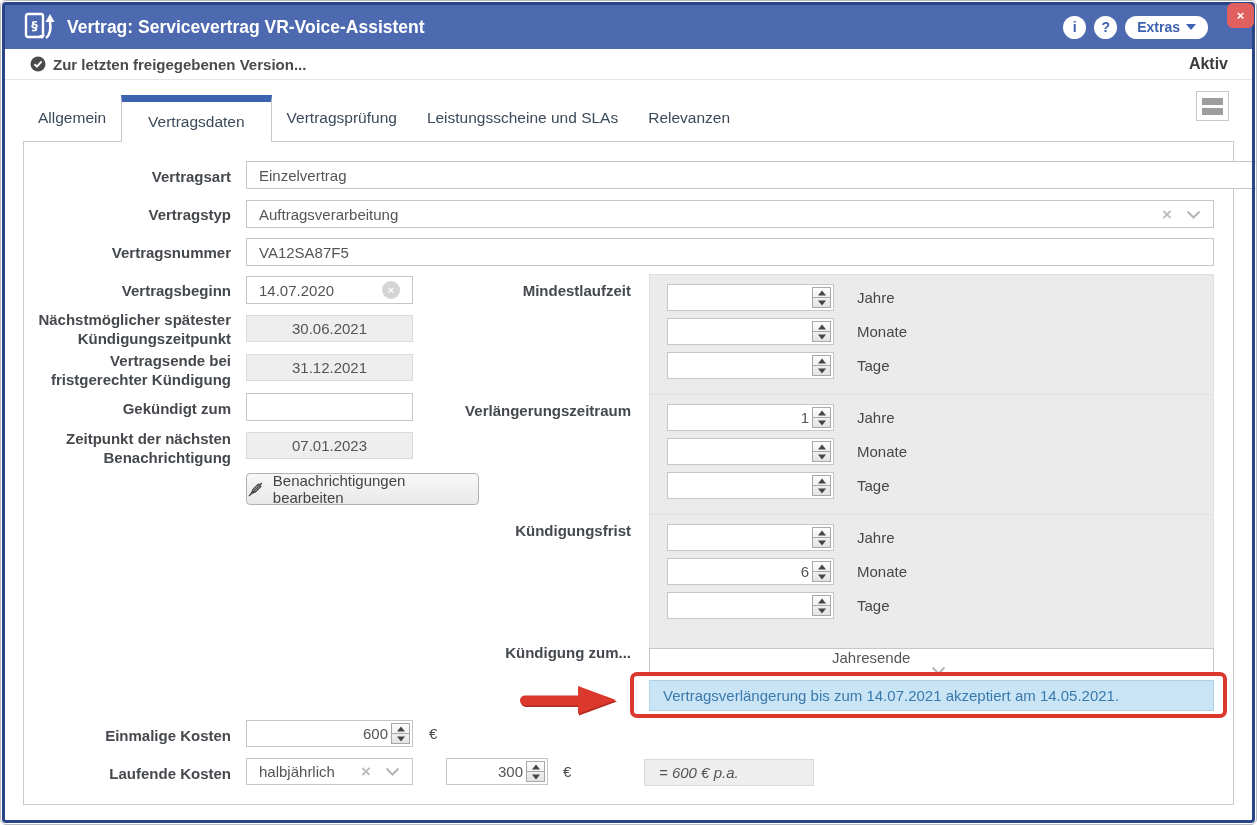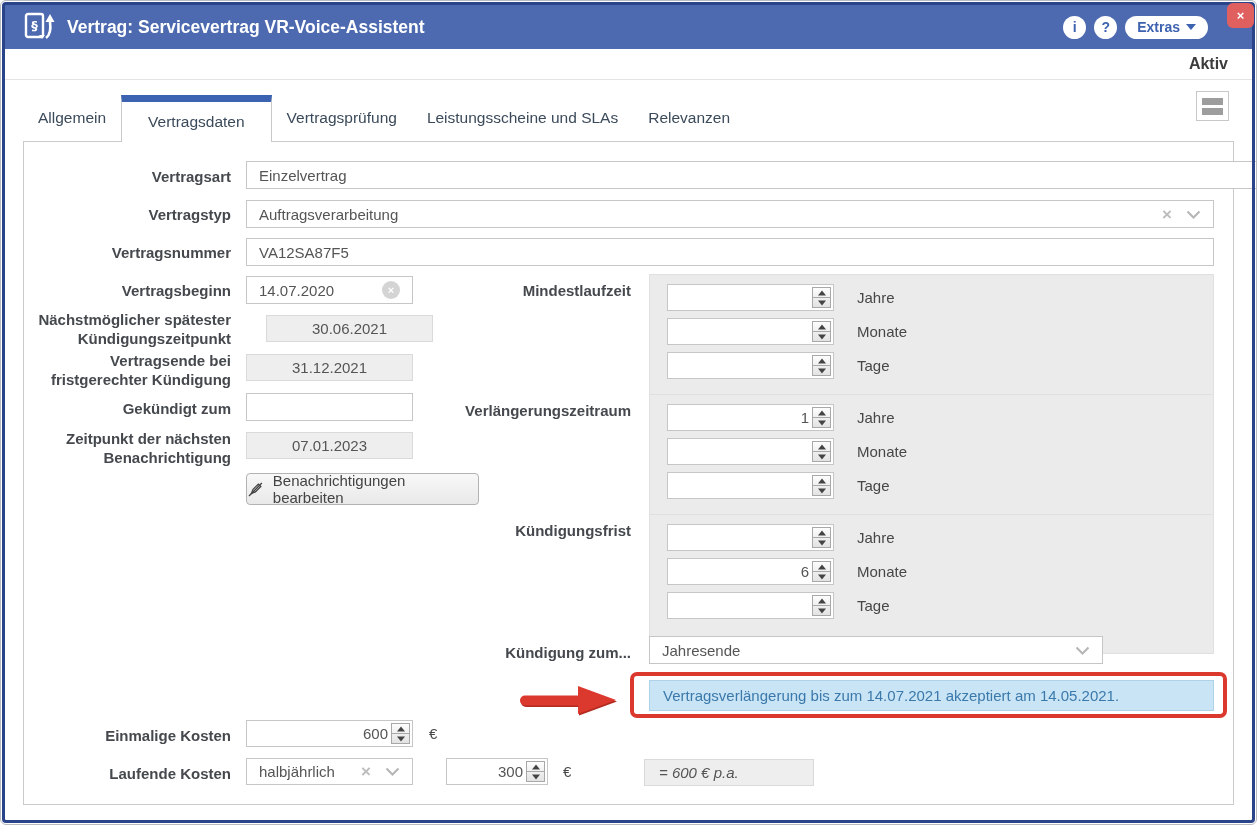--- a/index.html
+++ b/index.html
@@ -101,20 +101,27 @@
         <span>Extras</span>
         <span class="extras-caret"></span>
       </div>
     </div>
   </div>
   <div class="close-btn">
     <span>×</span>
   </div>
 
   <div class="subbar">
+    <div class="version-link">
+      <svg width="16" height="16" viewBox="0 0 16 16">
+        <circle cx="8" cy="8" r="7.5" fill="#4a4a4a"></circle>
+        <path d="M4.5 8.2 L7 10.6 L11.6 5.4" fill="none" stroke="#fff" stroke-width="2"></path>
+      </svg>
+      <span>Zur letzten freigegebenen Version...</span>
+    </div>
     <div class="status">Aktiv</div>
   </div>
 
   <div class="tabs">
     <div class="tab">Allgemein</div>
     <div class="tab active">Vertragsdaten</div>
     <div class="tab">Vertragsprüfung</div>
     <div class="tab">Leistungsscheine und SLAs</div>
     <div class="tab">Relevanzen</div>
   </div>
@@ -156,21 +163,21 @@
 
     <div class="field textline" style="left:222px; top:96px; width:968px;">
       <input value="VA12SA87F5" style="">
     </div>
 
     <div class="field textline" style="left:222px; top:134px; width:167px;">
       <input value="14.07.2020" style="">
       <span class="clear-circle">×</span>
     </div>
 
-    <div class="field readonly" style="left:222px; top:173px; width:167px;margin-left:20px;">30.06.2021</div>
+    <div class="field readonly" style="left:222px; top:173px; width:167px;">30.06.2021</div>
     <div class="field readonly" style="left:222px; top:212px; width:167px;">31.12.2021</div>
 
     <div class="field textline" style="left:222px; top:251px; width:167px;">
       <input value="" style="">
     </div>
 
     <div class="field readonly" style="left:222px; top:290px; width:167px;">07.01.2023</div>
 
     <div class="btn" style="left:222px; top:331px; width:233px; height:32px;">
       <svg width="17" height="17" viewBox="0 0 17 17">
@@ -259,21 +266,21 @@
       <div class="spin" style="left:17px; top:77px; width:167px;">
         <input value="" style="">
         <span class="spinner">
             <i class="up"></i>
             <i class="dn"></i>
           </span>
       </div>
       <div class="unit" style="left:207px; top:82px;">Tage</div>
     </div>
 
-    <div class="field textline" style="left:625px; top:494px; width:454px;">
+    <div class="field textline" style="left:625px; top:506px; width:565px;flex-direction:column;">
       <input value="Jahresende" style="">
       <span class="dd-caret">
         <svg width="15" height="9" viewBox="0 0 15 9">
             <path d="M1.5 1.5 L7.5 7.5 L13.5 1.5" fill="none" stroke="#b5b5b5" stroke-width="2"></path>
           </svg>
       </span>
     </div>
 
     <div class="notice">Vertragsverlängerung bis zum 14.07.2021 akzeptiert am 14.05.2021.</div>
     <div class="annotation"></div>

